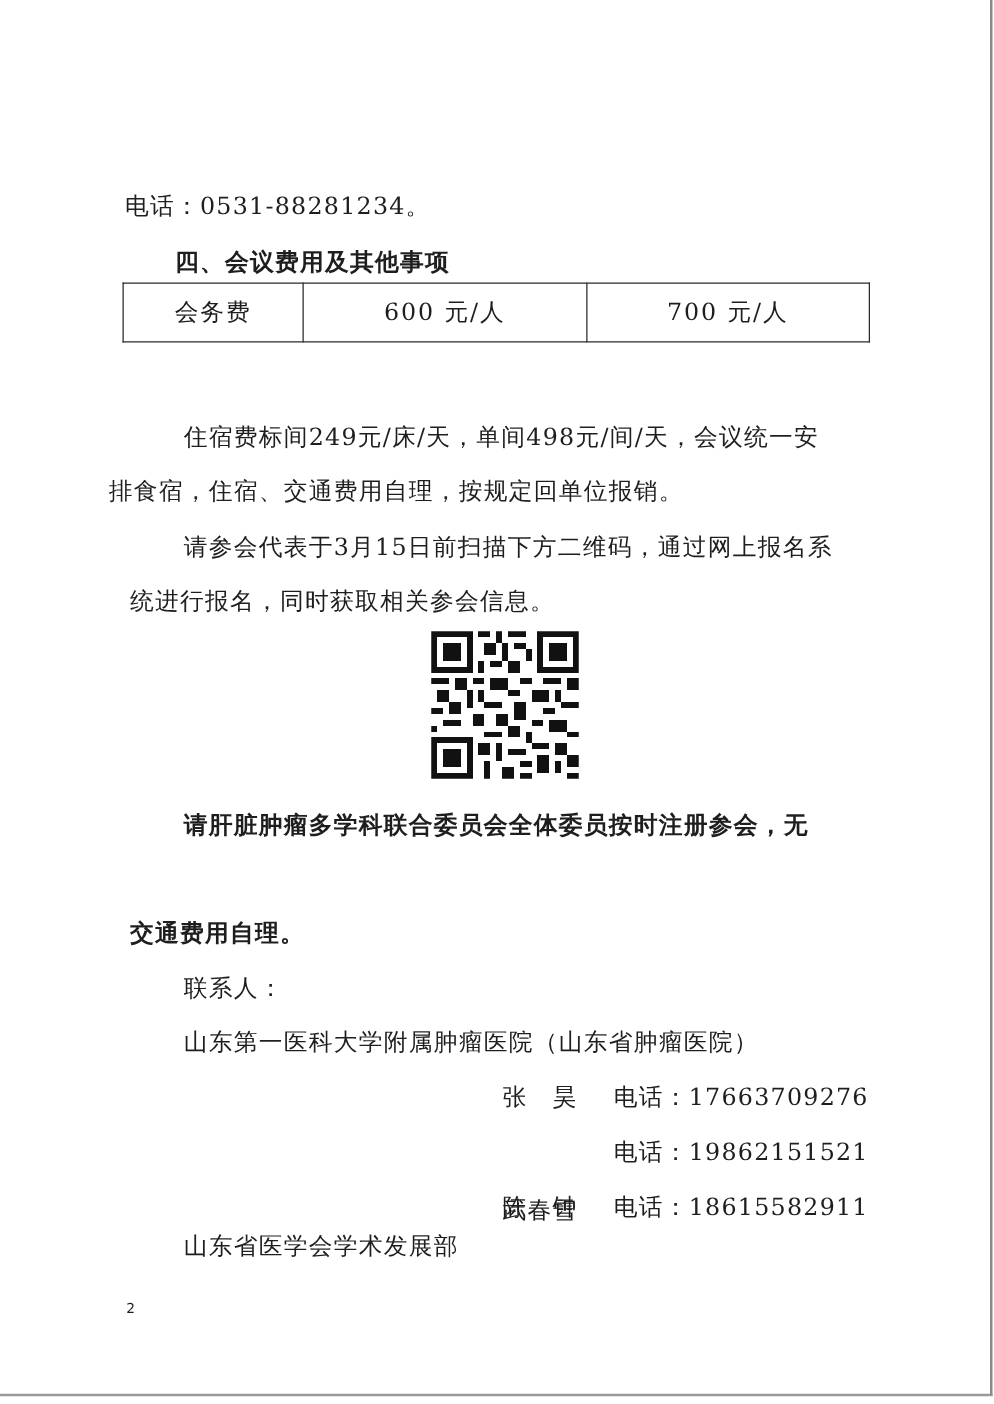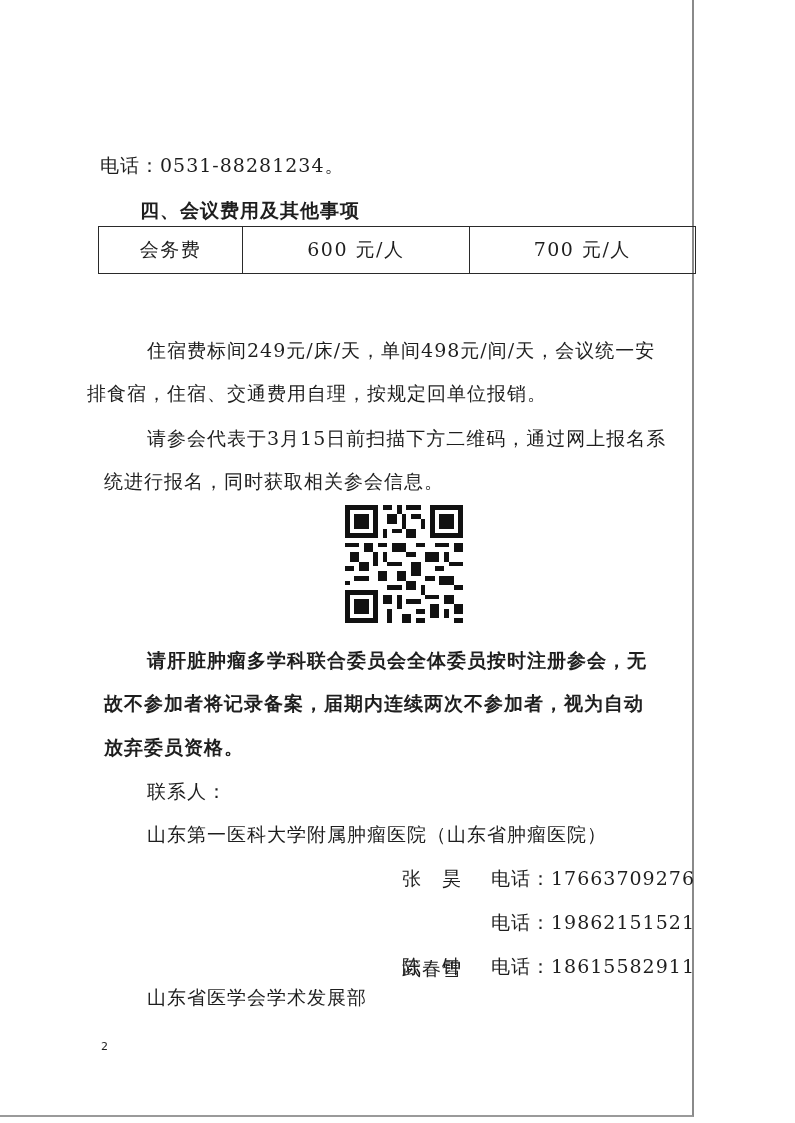--- a/index.html
+++ b/index.html
@@ -11,21 +11,21 @@
       width: 795px;
       height: 1123px;
       position: relative;
       overflow: hidden;
       font-family: "DejaVu Serif", "Liberation Serif", serif;
       color: #1e1e1e;
     }
     .page {
       position: absolute;
       left: 0; top: 0;
-      width: 694px;
+      width: 794px;
       height: 1117px;
       background: #ffffff;
       border-right: 2px solid #8a8a8a;
       border-bottom: 2px solid #9a9a9a;
       box-sizing: border-box;
     }
     .line {
       position: absolute;
       font-size: 19px;
       line-height: 24px;
@@ -171,22 +171,21 @@
         <rect x="15" y="22" width="2" height="1"></rect>
         <rect x="18" y="21" width="2" height="3"></rect>
         <rect x="21" y="22" width="1" height="2"></rect>
         <rect x="23" y="21" width="2" height="2"></rect>
       <rect x="15" y="24" width="2" height="1"></rect>
         <rect x="23" y="24" width="2" height="1"></rect>
     </g>
   </svg>
 
   <div class="line bold-para" style="left:147px; top:648px;">请肝脏肿瘤多学科联合委员会全体委员按时注册参会，无</div>
-  <div class="line bold-para" style="left:104px; top:691px;">故不参加者将记录备案，届期内连续两次不参加者，视为自动</div>
-  <div class="line bold-para" style="left:104px; top:735px;">放弃委员资格。</div>
+  <div class="line bold-para" style="left:104px; top:735px;">交通费用自理。</div>
 
   <div class="line" style="left:147px; top:779px;">联系人：</div>
   <div class="line" style="left:147px; top:822px;">山东第一医科大学附属肿瘤医院（山东省肿瘤医院）</div>
 
   <div class="contact-row" style="left:402px; top:866px;">张　昊</div>
   <div class="contact-row" style="left:491px; top:866px;">电话：17663709276</div>
 
   <div class="contact-row" style="left:402px; top:956px;">武春雪</div>
   <div class="contact-row" style="left:491px; top:910px;">电话：19862151521</div>
 

